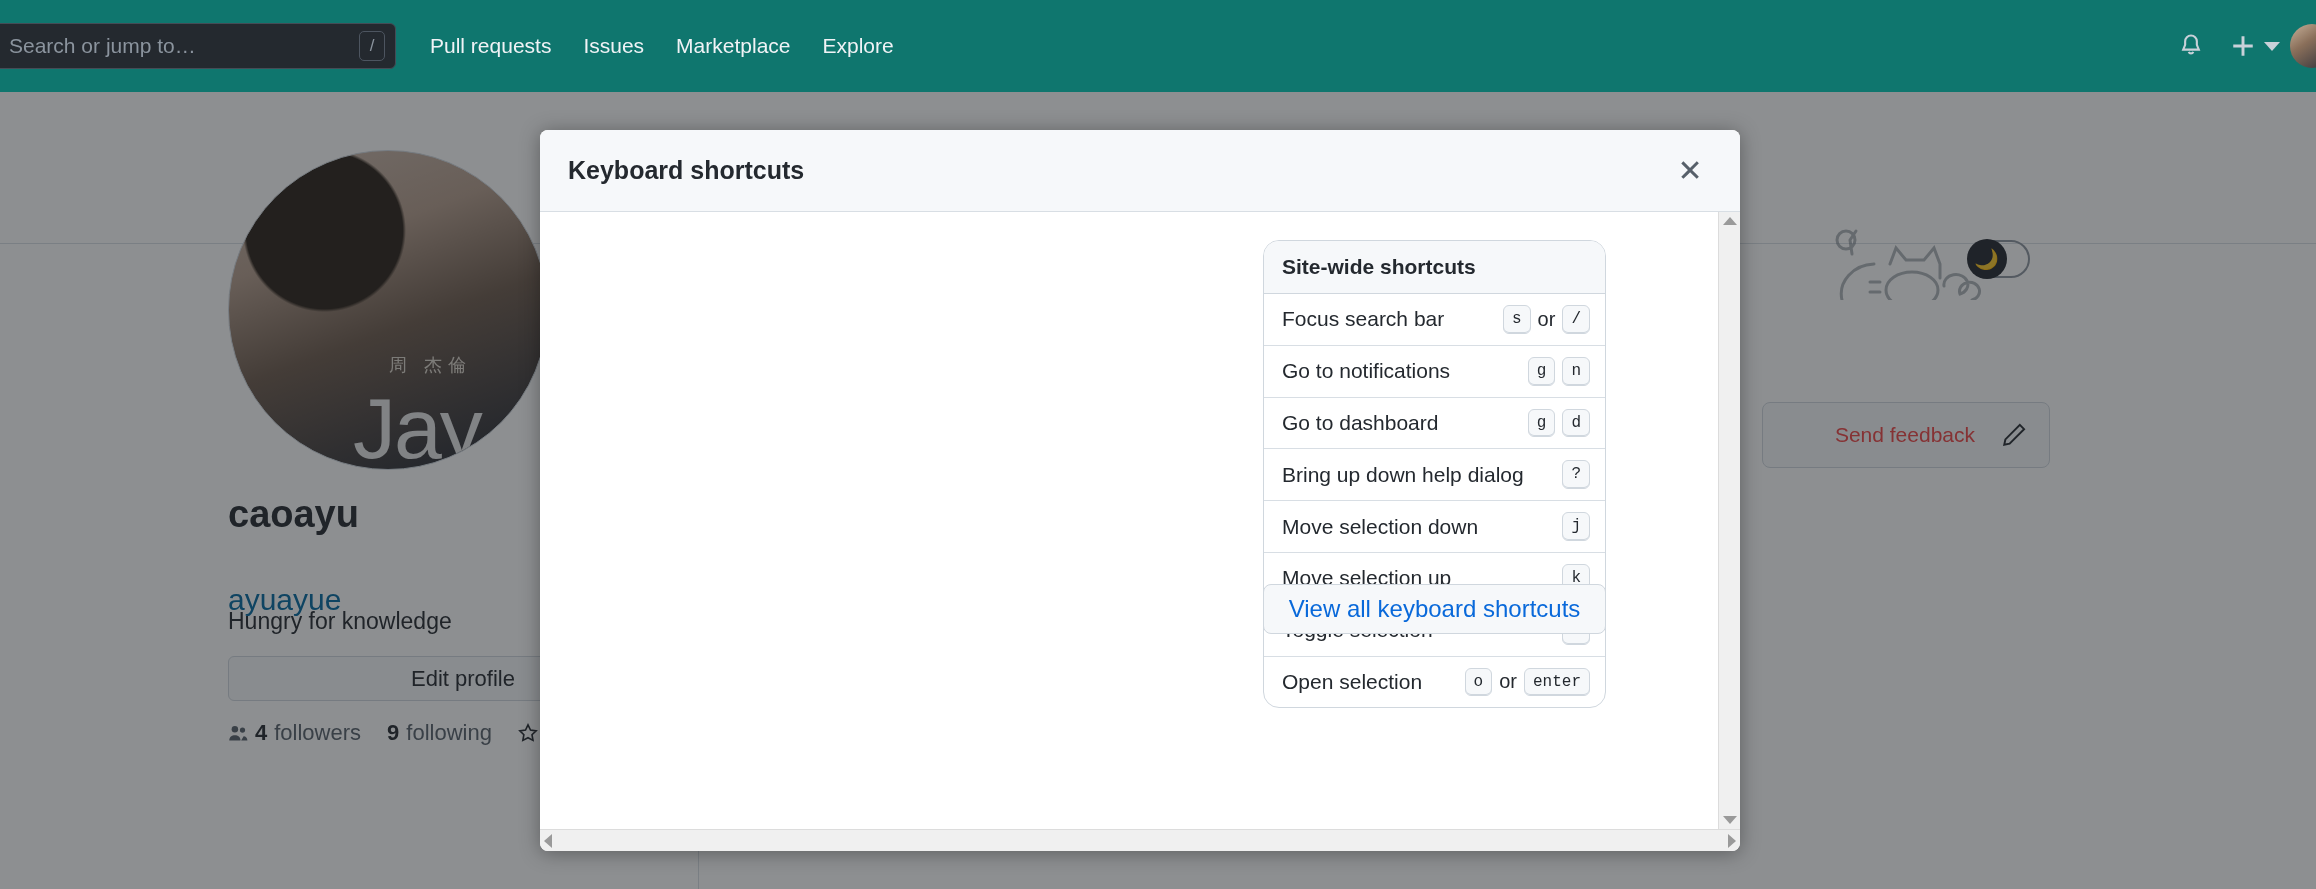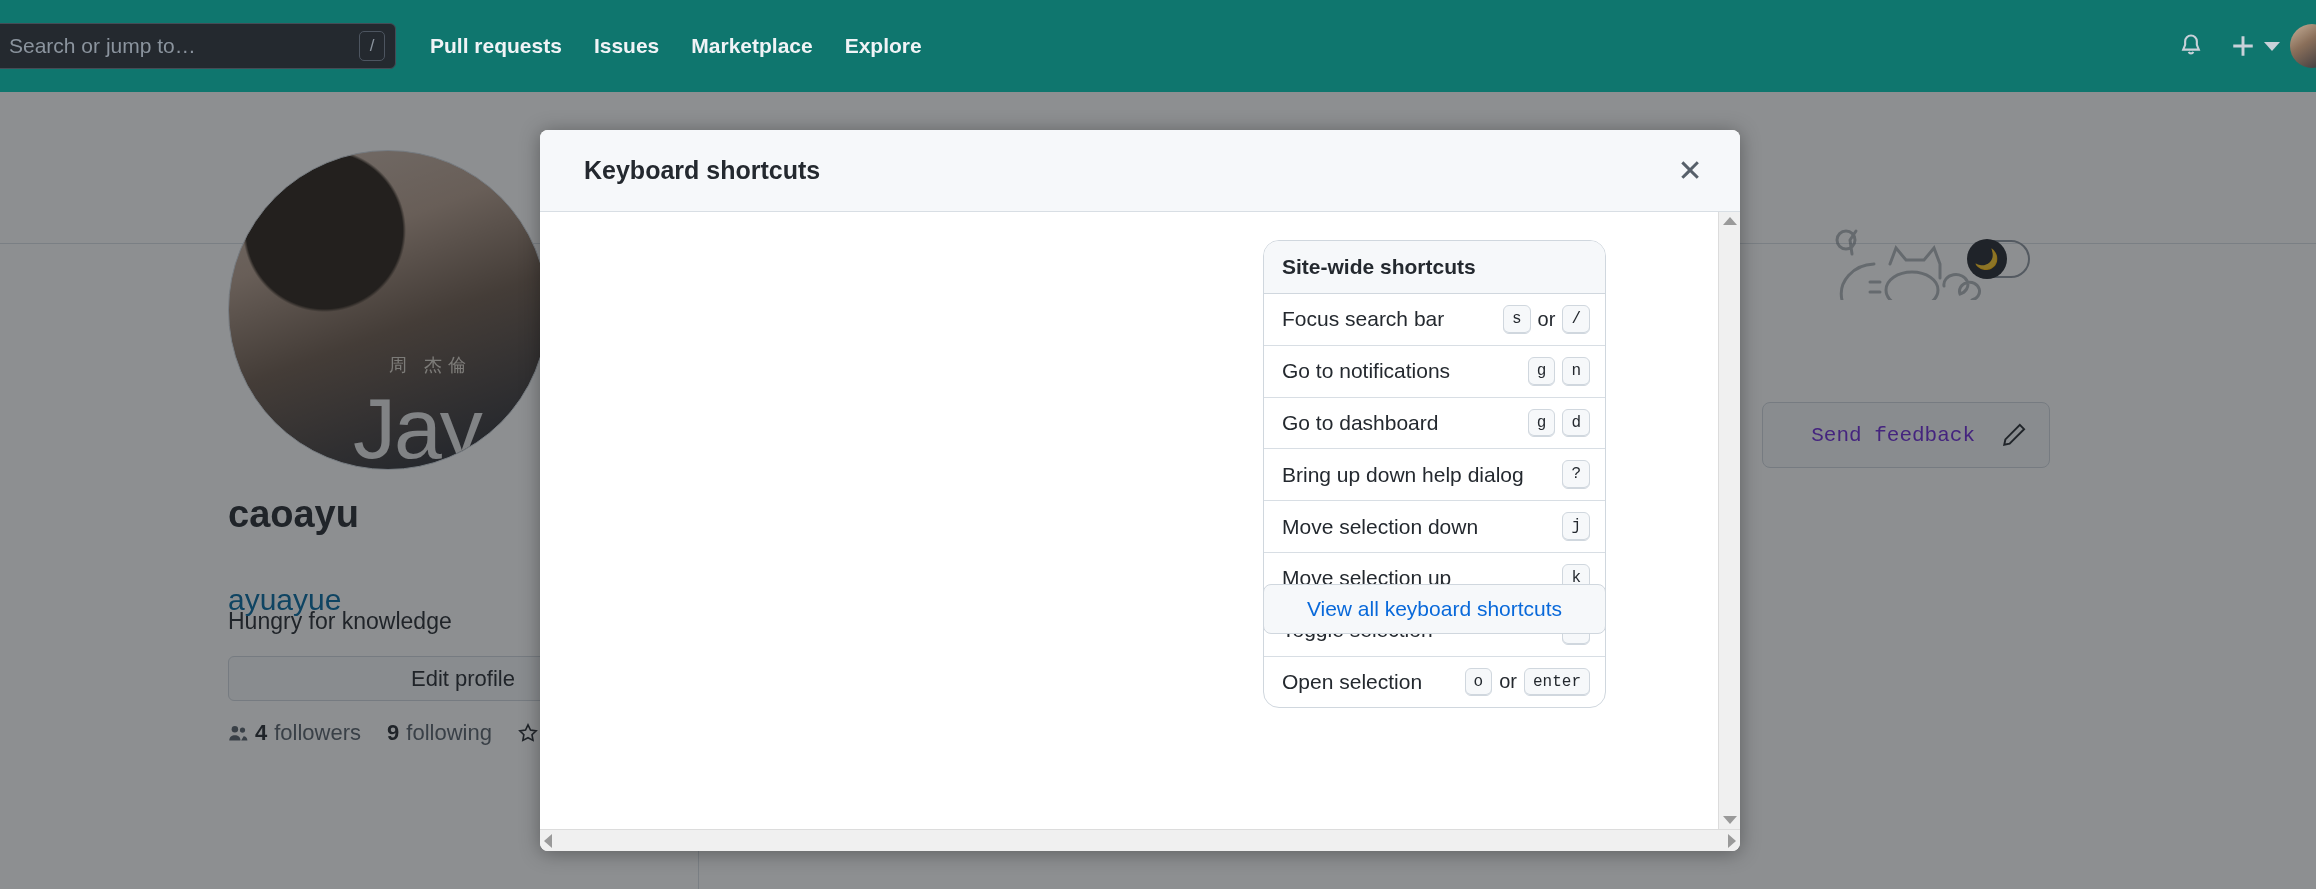--- a/index.html
+++ b/index.html
@@ -35,21 +35,21 @@
   }
   .slash-key {
     width: 26px; height: 30px;
     border: 1px solid #4d5560; border-radius: 5px;
     color: #8b949e; font-size: 17px;
     display: flex; align-items: center; justify-content: center;
     font-family: "Liberation Sans", sans-serif;
   }
   #header-nav { display: flex; align-items: center; gap: 32px; margin-left: 34px; }
   #header-nav a {
-    color: #f0f3f6; font-size: 21px; font-weight: bold;
+    color: #f0f3f6; font-size: 21px; font-weight: normal;
     text-decoration: none; white-space: nowrap;
   }
   #header-right {
     position: absolute; right: 0; top: 0; height: 92px;
     display: flex; align-items: center; gap: 0px;
   }
   .hdr-icon { color: #c9d1d9; display: flex; align-items: center; justify-content: center; }
   #bell-wrap { width: 58px; height: 92px; display:flex; align-items:center; justify-content:center; }
   #plus-wrap { width: 70px; height: 92px; display:flex; align-items:center; justify-content:center; gap:8px; }
   .caret-dn {
@@ -144,21 +144,21 @@
 
   #readme-area { position: absolute; left: 740px; top: 160px; width: 1280px; }
   #feedback-btn {
     position: absolute; left: 1022px; top: 150px;
     width: 288px; height: 66px;
     border: 1px solid #d0d7de; border-radius: 8px;
     background: #f6f8fa;
     display: flex; align-items: center; justify-content: flex-end; gap: 26px;
     padding-right: 22px;
   }
-  #feedback-label { font-family: Liberation Mono, monospace; font-size: 21px; color: #6d28d9; margin-left: 38px; }
+  #feedback-label { font-family: Liberation Sans, sans-serif; font-size: 21px; color: #ef4444; margin-left: 38px; }
 
   #readme-note {
     position: absolute; left: 700px; top: 330px;
     font-size: 23px; color: #24292f; white-space: nowrap;
   }
   #readme-bullets {
     position: absolute; left: 40px; top: 490px;
     font-size: 23px; color: #24292f;
   }
   #readme-bullets li { margin-left: 34px; line-height: 1.6; }
@@ -184,21 +184,21 @@
     box-shadow: 0 2px 20px rgba(0,0,0,.35);
     z-index: 30;
     display: flex; flex-direction: column;
     overflow: hidden;
   }
   #modal-header {
     height: 82px; flex: 0 0 82px;
     background: #f6f8fa;
     border-bottom: 1px solid #d8dee4;
     display: flex; align-items: center;
-    padding: 0 30px 0 44px;
+    padding: 0 30px 0 28px;
   }
   #modal-title { flex: 1; font-size: 25px; font-weight: bold; color: #24292f; }
   #modal-close {
     width: 40px; height: 40px;
     display: flex; align-items: center; justify-content: center;
     color: #57606a; font-size: 30px; line-height: 1;
     cursor: pointer;
   }
   #modal-body-wrap { flex: 1; display: flex; min-height: 0; }
   #modal-body {
@@ -252,21 +252,21 @@
     padding: 3px 8px; min-width: 14px; text-align: center;
     line-height: 1.3;
   }
   .or-txt { font-size: 20px; color: #24292f; }
   #view-all-btn {
     position: absolute; left: 723px; top: 372px;
     width: 343px; height: 50px;
     border: 1px solid #d0d7de; border-radius: 8px;
     background: #f6f8fa;
     display: flex; align-items: center; justify-content: center;
-    color: #0969da; font-size: 21px;
+    color: #0969da; font-size: 24px;
   }
 </style>
 </head>
 <body>
 
 <div id="gh-header">
 
   <div id="search-box">
     <div id="search-placeholder">Search or jump to…</div>
     <div class="slash-key">/</div>

